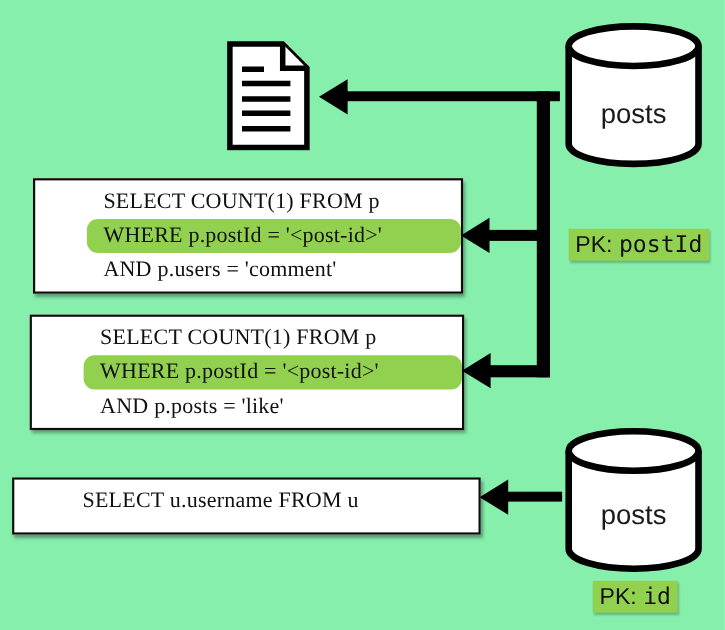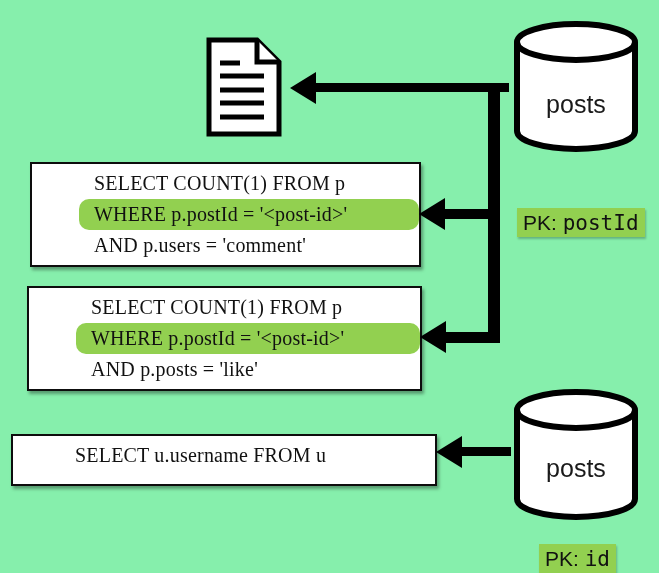--- a/index.html
+++ b/index.html
@@ -63,21 +63,21 @@
   <div class="pklabel" style="left: 517px; top: 161px; background: rgb(146, 208, 80); margin-top: 47px;"><span>PK: </span><span class="pkval">postId</span></div>
 
   <div class="dbwrap" style="left:513px;top:388px;">
     <svg width="126" height="134" viewBox="0 0 126 134">
       <path d="M4,22 L4,111 A59,18 0 0 0 122,111 L122,22" fill="#ffffff" stroke="#000" stroke-width="6"></path>
       <ellipse cx="63" cy="22" rx="59" ry="18" fill="#ffffff" stroke="#000" stroke-width="6"></ellipse>
     </svg>
     <div class="dblabel" style="top:66px;">posts</div>
   </div>
 
-  <div class="pklabel" style="left: 539px; top: 544px; background: rgb(146, 208, 80);"><span>PK: </span><span class="pkval">id</span></div>
+  <div class="pklabel" style="left: 539px; top: 528px; background: rgb(146, 208, 80);"><span>PK: </span><span class="pkval">id</span></div>
 
   <div class="qbox" style="left:30px;top:162px;width:391px;">
     <div class="qline">SELECT COUNT(1) FROM p</div>
     <div class="qline hl" style="background: rgb(146, 208, 80);">WHERE p.postId = '&lt;post-id&gt;'</div>
     <div class="qline">AND p.users = 'comment'</div>
   </div>
 
   <div class="qbox" style="left:27px;top:286px;width:395px;">
     <div class="qline">SELECT COUNT(1) FROM p</div>
     <div class="qline hl" style="background: rgb(146, 208, 80);">WHERE p.postId = '&lt;post-id&gt;'</div>

